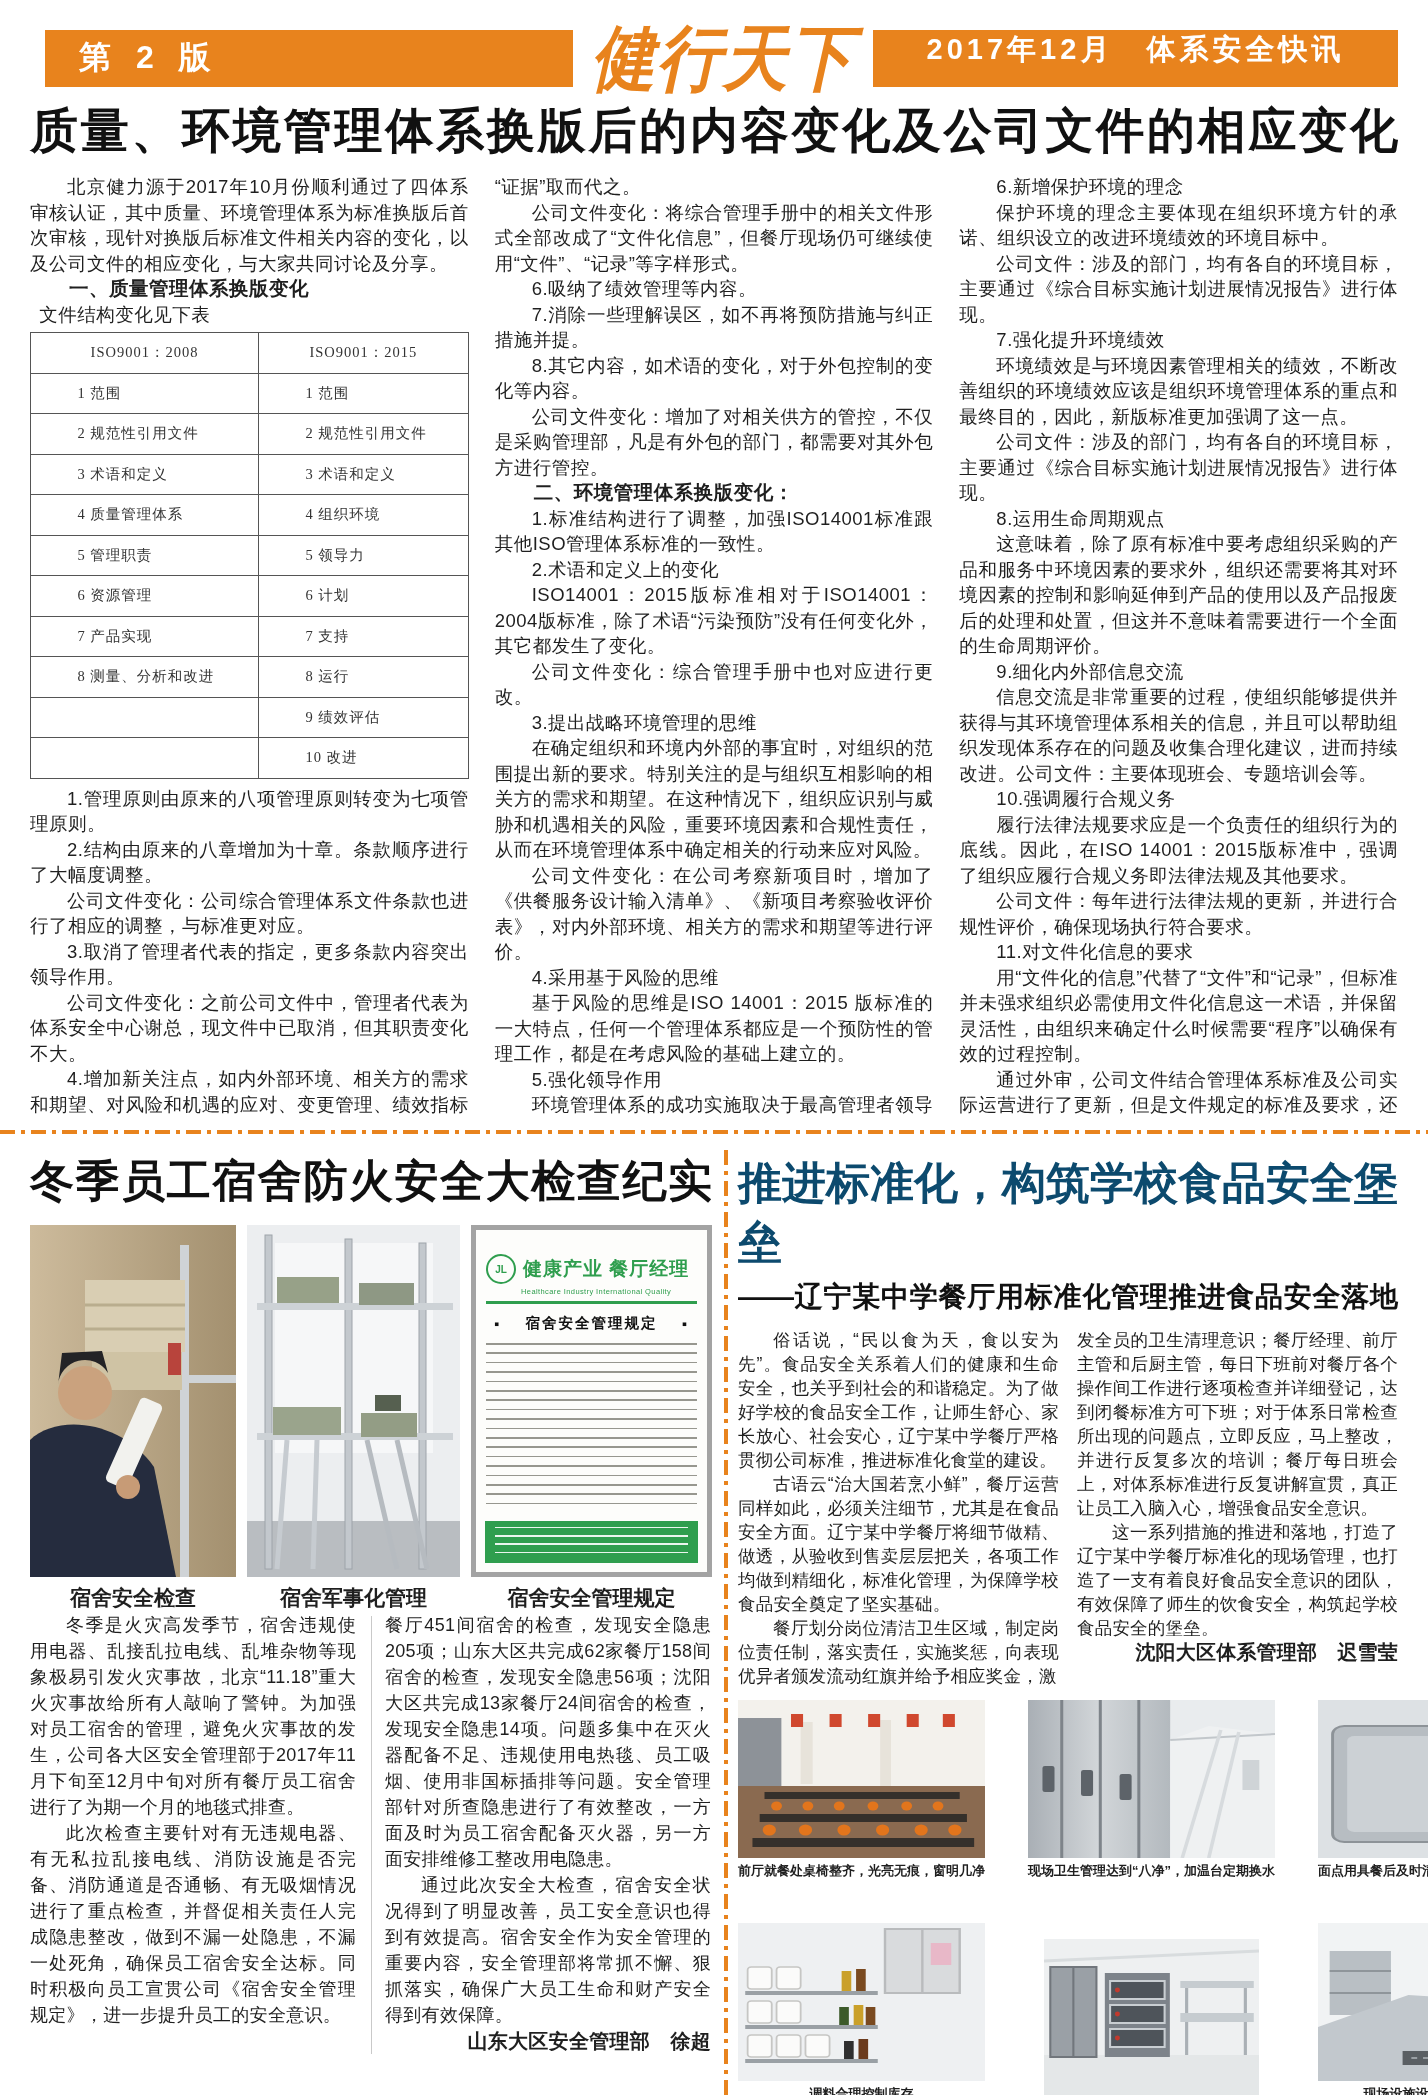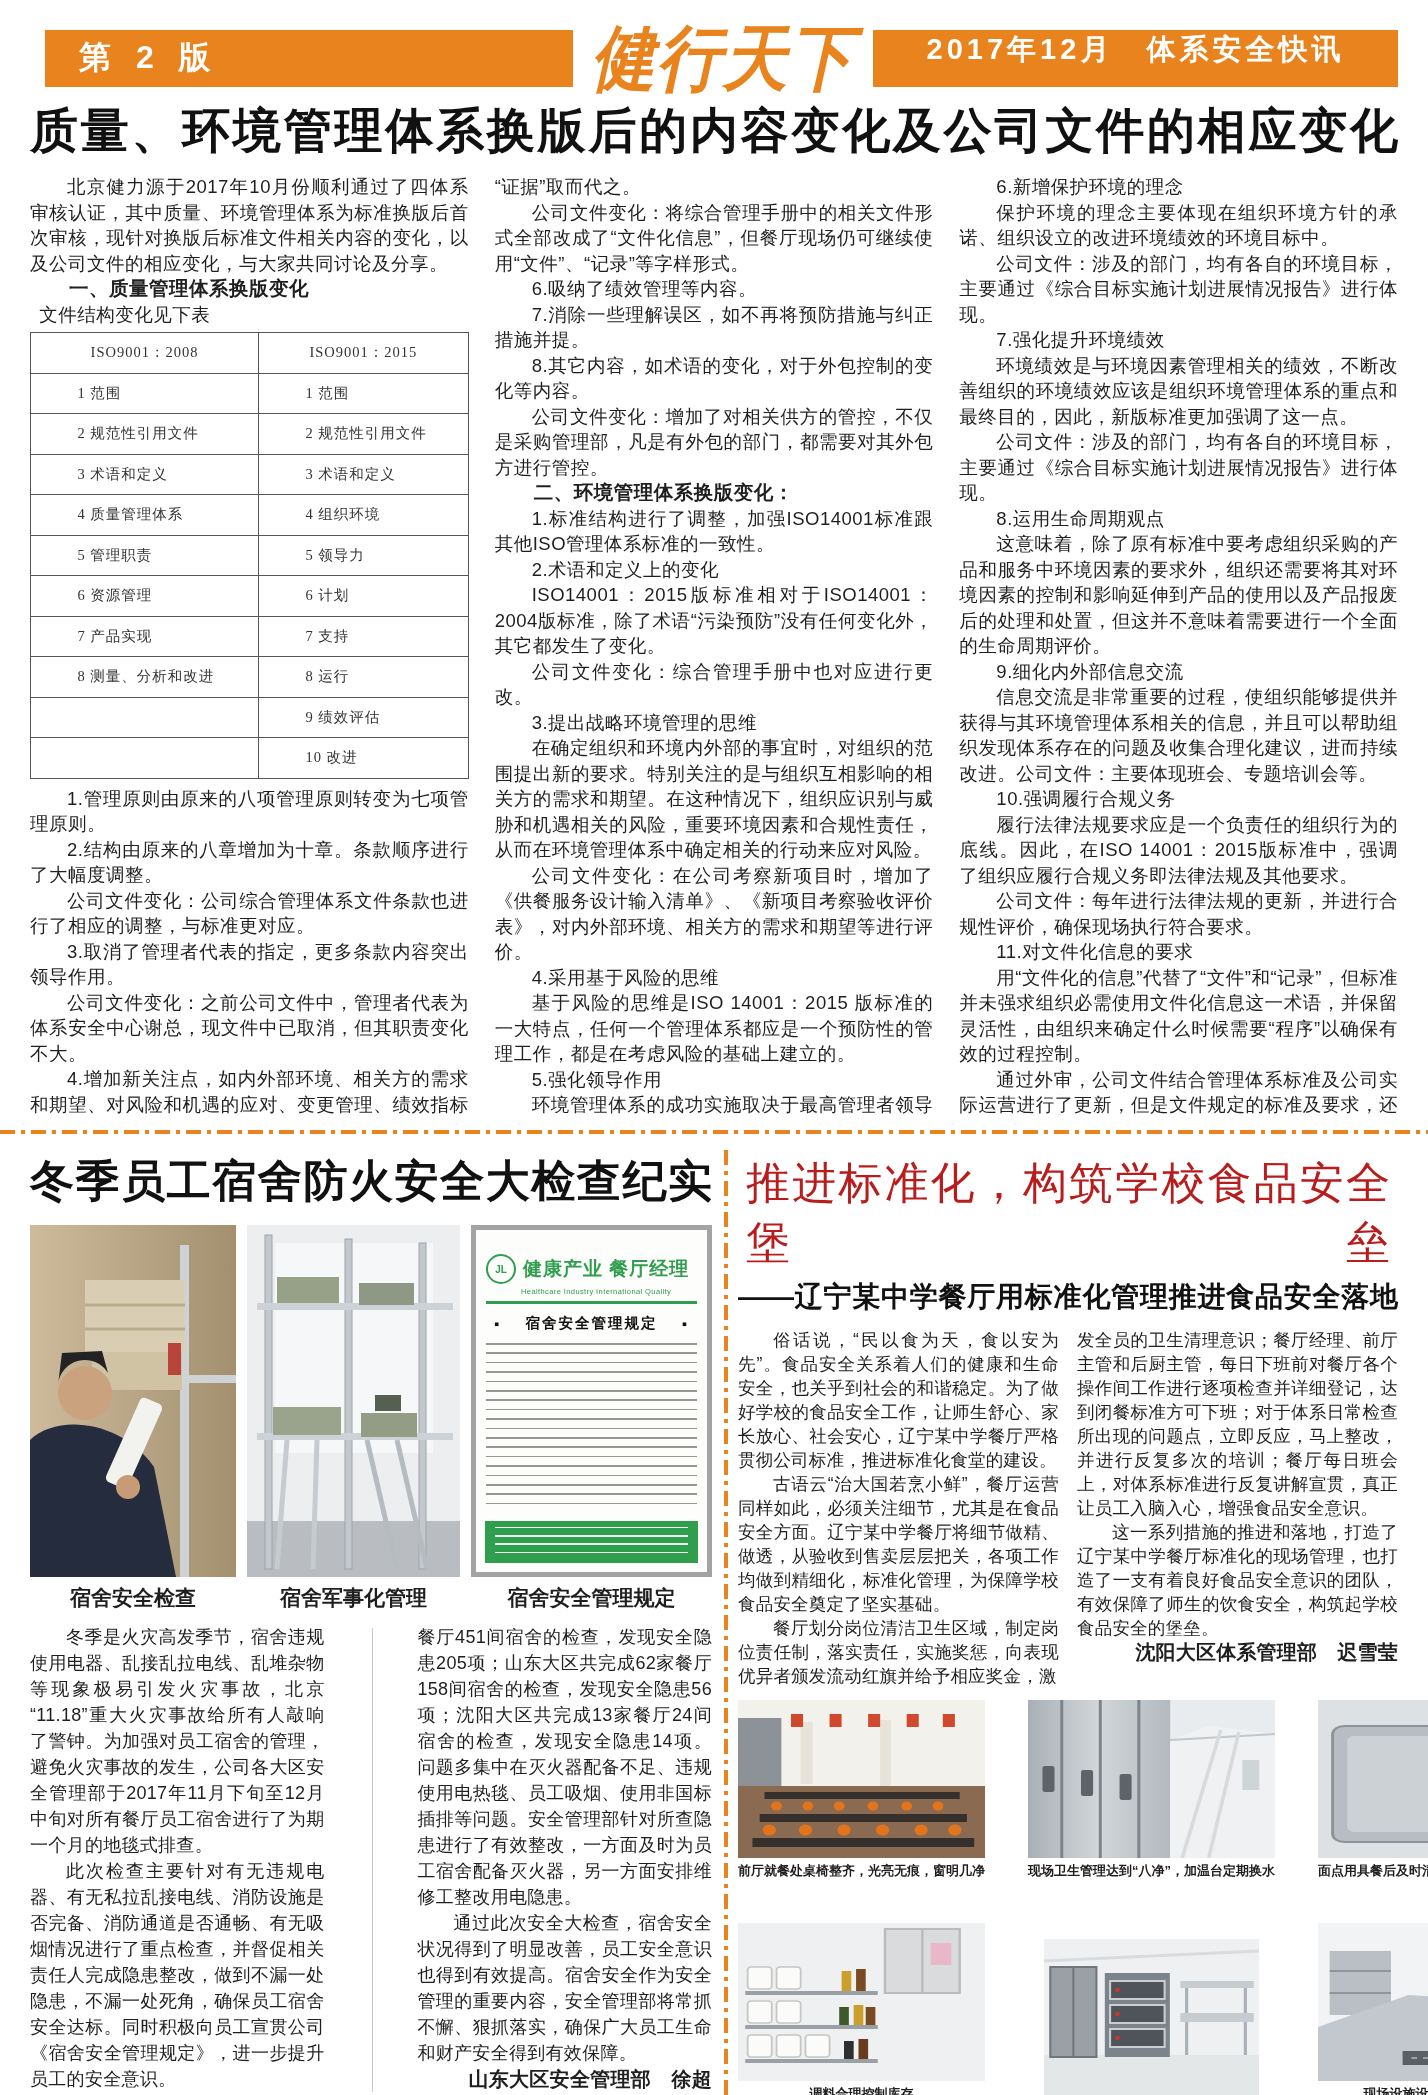--- a/index.html
+++ b/index.html
@@ -36,27 +36,27 @@
      background-image:repeating-linear-gradient(180deg,#E8831D 0 15px,transparent 15px 21px,#E8831D 21px 25px,transparent 25px 31px);}
   
   .bottom{display:flex;margin:10px 30px 0;align-items:stretch;}
   .bl{width:682px;}
   .br{flex:1;min-width:0;}
   .dorm-headline{font-size:44px;font-weight:900;text-align:justify;text-align-last:justify;margin:8px 0 14px;color:#111;}
   .dorm-photos{display:flex;gap:11px;}
   .dp .ph{height:352px;overflow:hidden;background:#ddd;}
   .dp1{width:206px}.dp2{width:213px}.dp3{width:241px}
   .dcap{text-align:center;font-weight:bold;font-size:21px;margin-top:7px;}
-  .dorm-cols{display:flex;margin-top:12px;gap:32px;}
+  .dorm-cols{display:flex;}
   .dcol{width:326px;font-size:18px;line-height:26px;text-align:justify;letter-spacing:.3px;}
   .dcol p{margin:0;text-indent:2em;}
   .dcol p.ni{text-indent:0;}
   .dcol-sep{width:1px;background:#c9c9c9;margin:4px 13px 0 15px;}
   .byline-sm{text-align:right;font-weight:bold;font-size:20px;text-indent:0 !important;}
-  .school-headline{font-size:44px;font-weight:400;text-align:justify;text-align-last:justify;margin:10px 8px 6px;color:#b91c1c;}
+  .school-headline{font-size:44px;font-weight:700;text-align:justify;text-align-last:justify;margin:10px 0 6px;color:#0c4a6e;}
   .school-sub{font-size:28px;font-weight:900;text-align:justify;text-align-last:justify;margin:4px 0 12px;color:#111;}
   .school-cols{display:flex;gap:18px;}
   .scol{flex:1;font-size:17.5px;line-height:24px;text-align:justify;letter-spacing:.2px;}
   .scol p{margin:0;text-indent:2em;}
   .scol p.ni{text-indent:0;}
   .food-grid{display:grid;grid-template-columns:repeat(3,1fr);column-gap:10px;row-gap:9px;margin-top:12px;gap:43px;}
   .fcell .ph{height:158px;overflow:hidden;background:#ddd;}
   .fcap{font-size:13px;font-weight:bold;text-align:center;margin-top:4px;white-space:nowrap;}
   .ph svg{display:block;width:100%;height:100%;}
   

